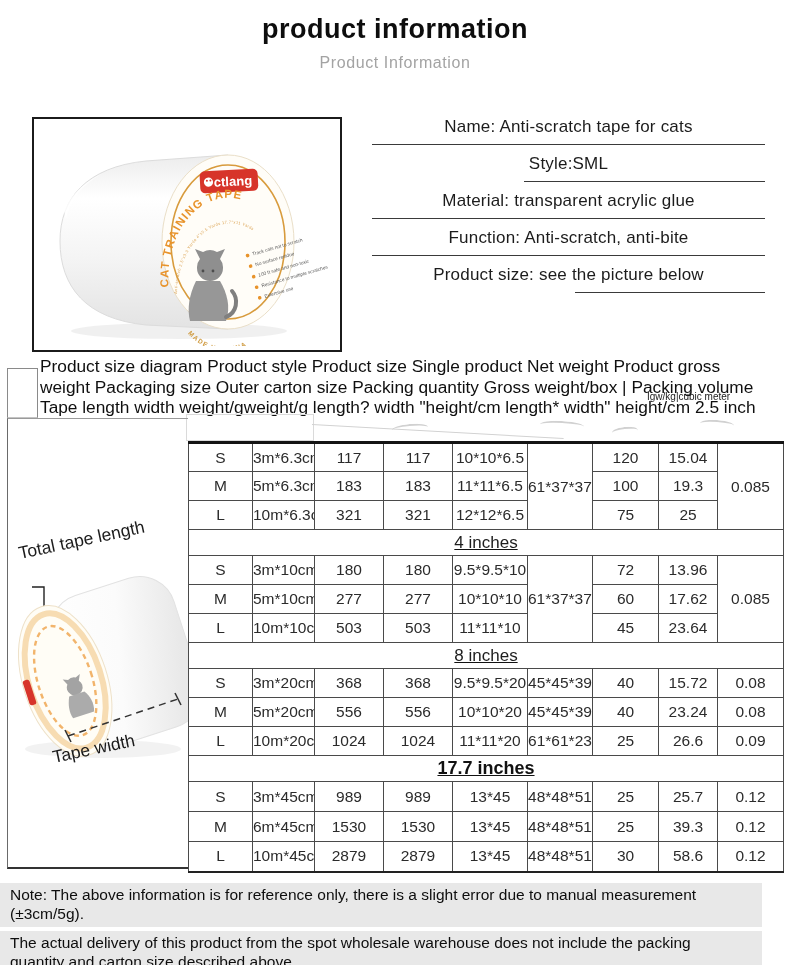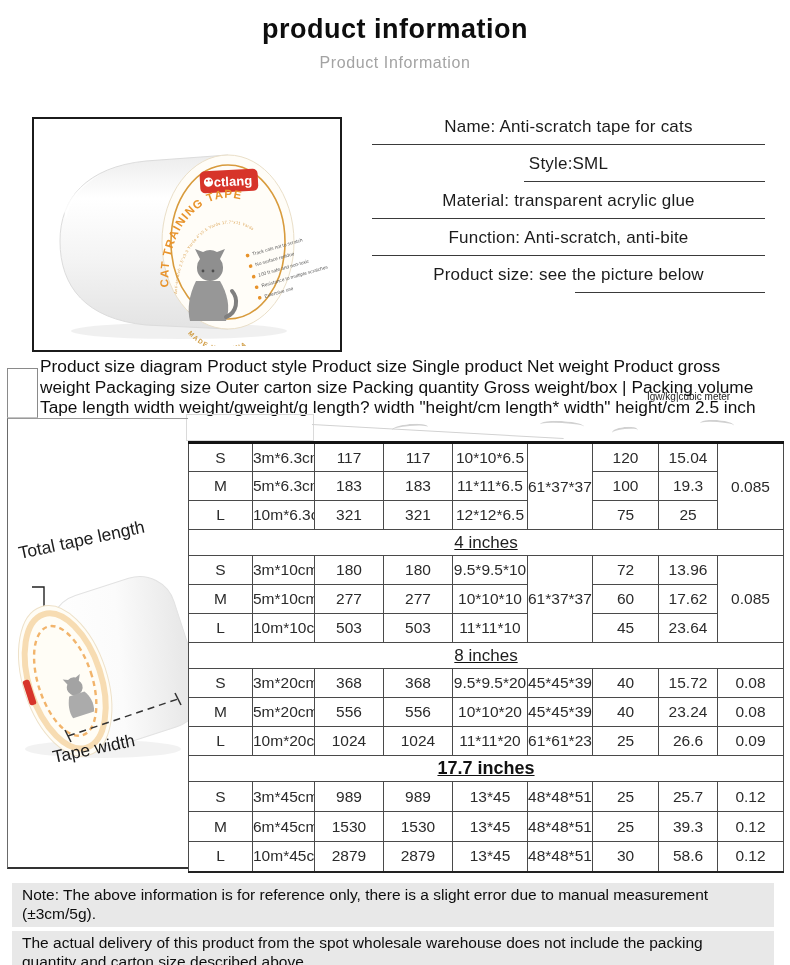--- a/index.html
+++ b/index.html
@@ -41,21 +41,21 @@
              border-bottom:2px solid #222;}
   table.size-table td{border:1px solid #4a4a4a;text-align:center;vertical-align:middle;
              font-size:15.5px;color:#2b2b2b;padding:0;overflow:hidden;white-space:nowrap;}
   table.size-table tr{height:29px;}
   table.size-table tr.sec-row{height:26px;text-decoration:underline;}
   table.size-table tr.sec-row td{font-size:17px;color:#1d1d1d;}
   table.size-table tr.sec-row.em td{font-size:18px;font-weight:bold;color:#111;}
   table.size-table tr.tall{height:30px;}
   
   .notes{position:absolute;left:0;top:883px;width:790px;}
-  .notes p{margin:0 0 4px 12px;background:#e8e8e8;padding:3px 14px 4px 10px;
+  .notes p{margin:0 0 4px 0;background:#e8e8e8;padding:3px 14px 4px 10px;
            font-size:15.5px;line-height:18.5px;color:#0e0e0e;width:762px;box-sizing:border-box;}
 </style>
 </head>
 <body>
 
 <div class="canvas">
 
   <div class="page-title">product information</div>
   <div class="page-subtitle">Product Information</div>
 

